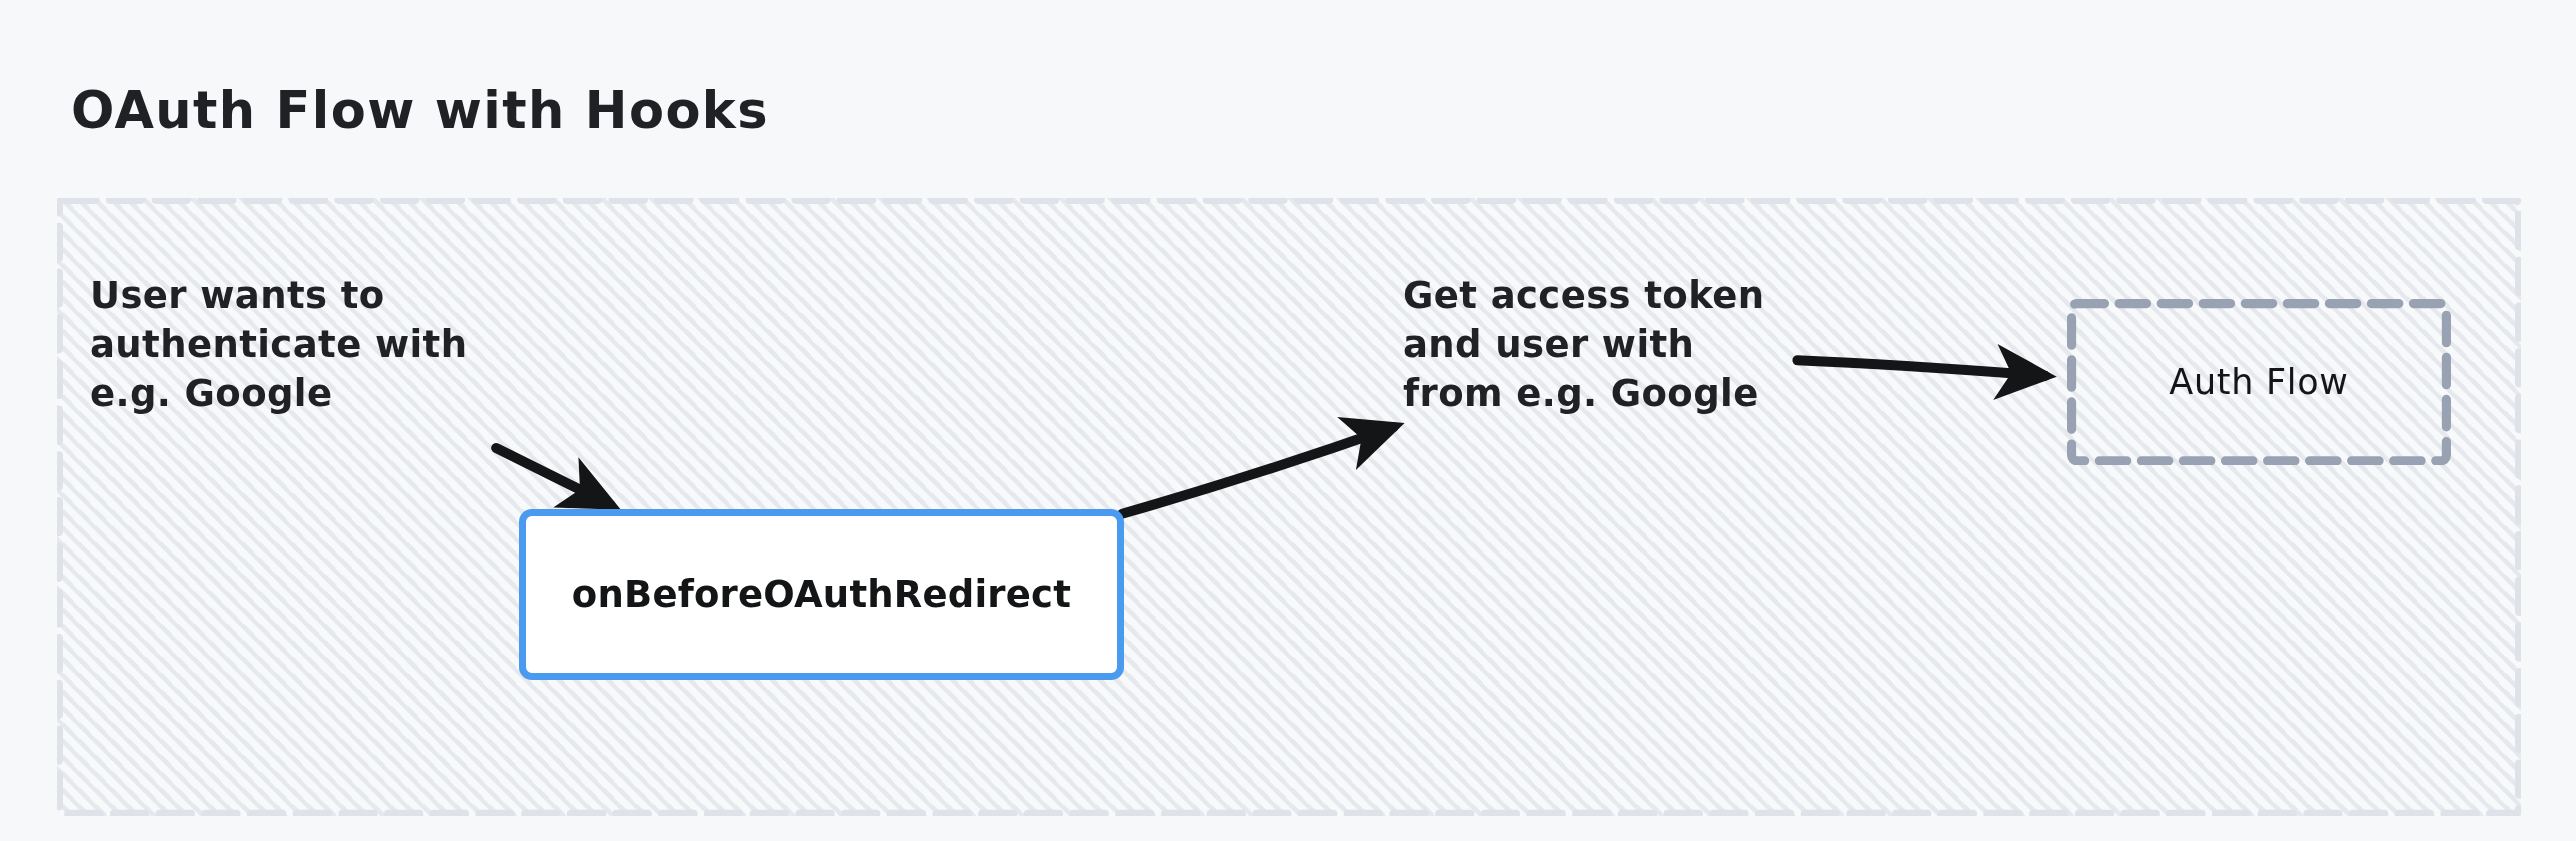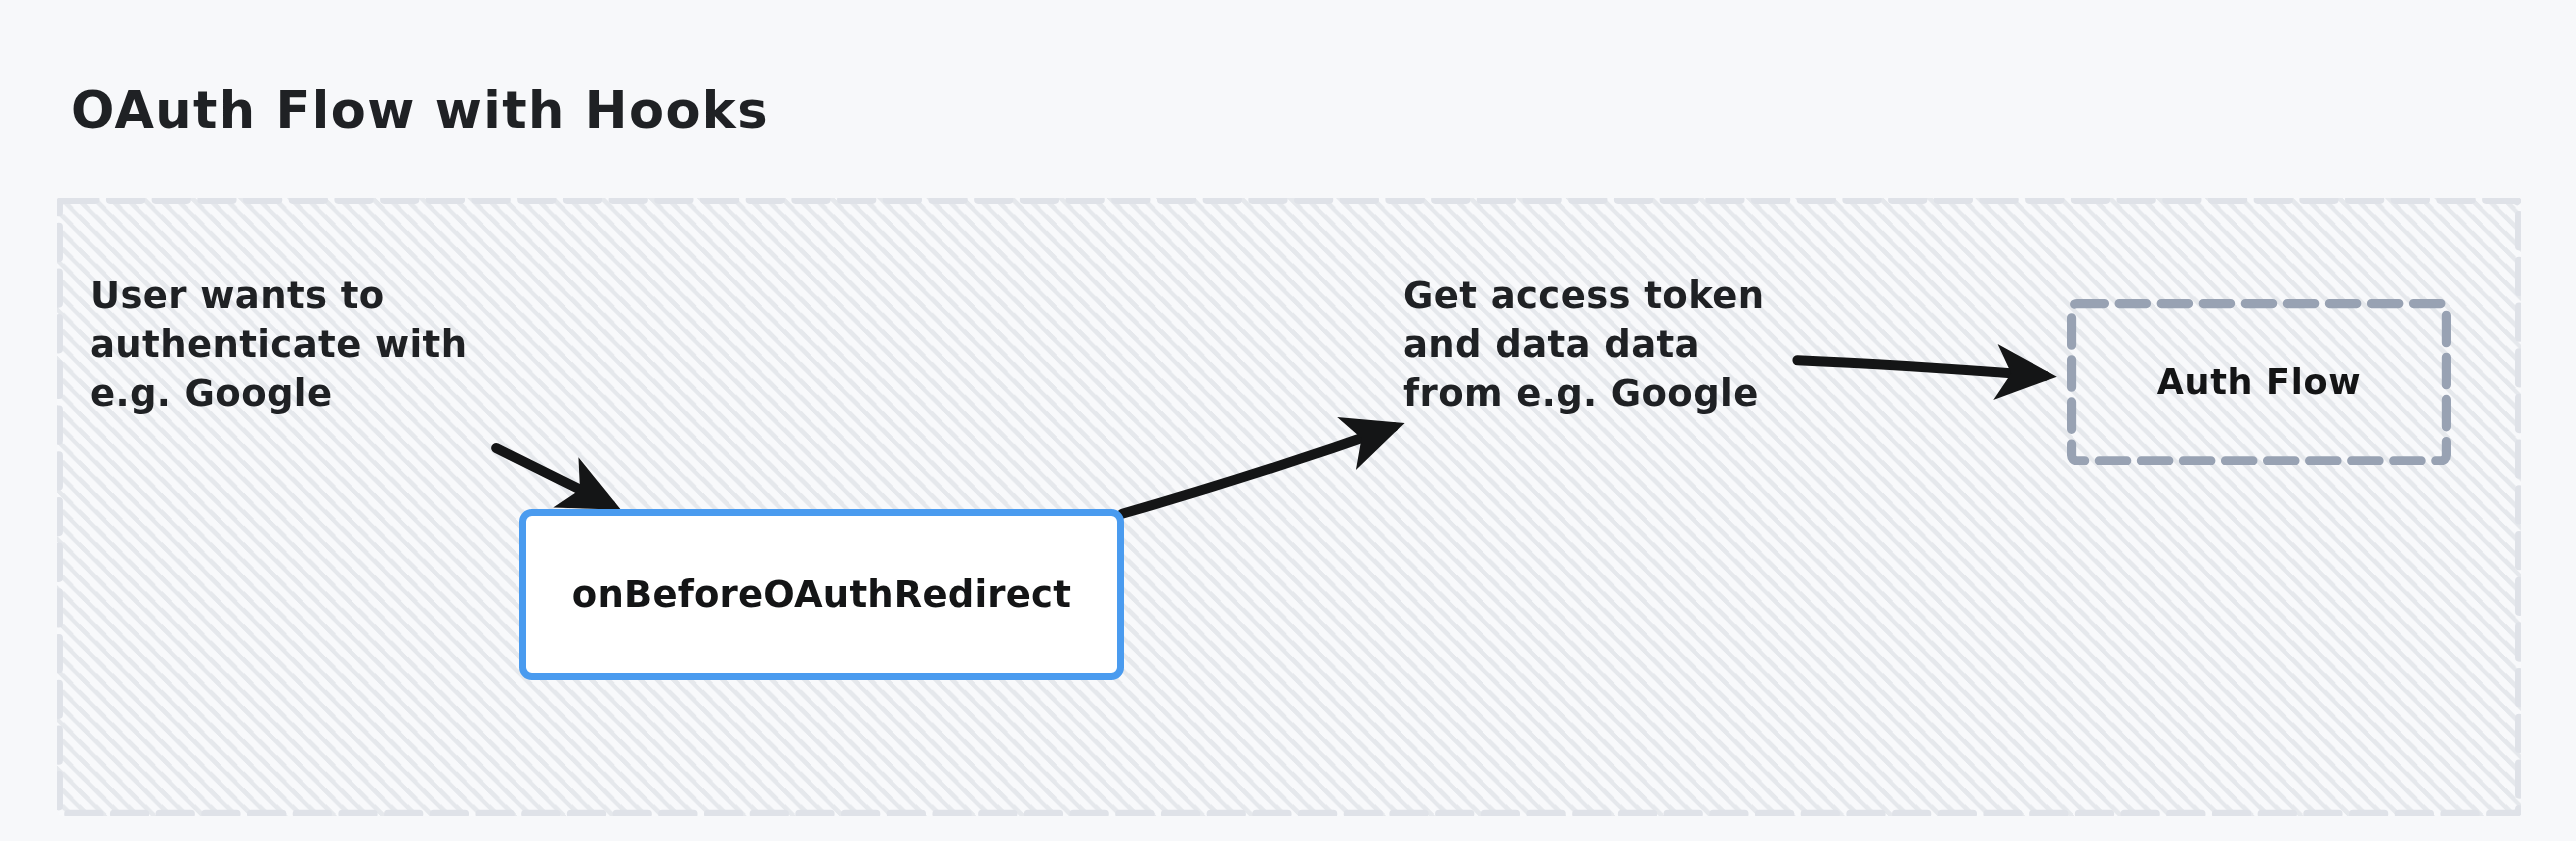--- a/index.html
+++ b/index.html
@@ -121,21 +121,21 @@
     box-sizing: border-box;
     border-radius: 5.5px;
     background-color: transparent;
     display: flex;
     align-items: center;
     justify-content: center;
   }
   .group-node-label {
     font-family: "DejaVu Sans", sans-serif;
     font-size: 35px;
-    font-weight: 700;
+    font-weight: 400;
     color: #141516;
     letter-spacing: 0.7px;
     white-space: nowrap;
     position: relative;
     z-index: 2;
   }
   .group-dash-border {
     position: absolute;
     inset: 0;
     pointer-events: none;
@@ -184,21 +184,21 @@
     <g>
       <path d="M 1967 359 C 2060 363, 2160 370, 2238 376" fill="none" stroke="#141516" stroke-width="11" stroke-linecap="round" marker-end="url(#ah1)"></path>
     </g>
   </svg>
 
   <div class="edge-label" id="label-user-auth">User wants to
 authenticate with
 e.g. Google</div>
 
   <div class="edge-label" id="label-access-token">Get access token
-and data data
+and user with
 from e.g. Google</div>
 
   <div class="hook-node">
     <span class="hook-node-label">onBeforeOAuthRedirect</span>
   </div>
 
   <div class="group-node">
     <svg class="group-dash-border" viewBox="0 0 420 182" preserveAspectRatio="none">
       <rect x="5" y="5" width="410" height="172" rx="6" ry="6" fill="none" stroke="#98a2b3" stroke-width="10" stroke-dasharray="30 16" stroke-linecap="round"></rect>
     </svg>

